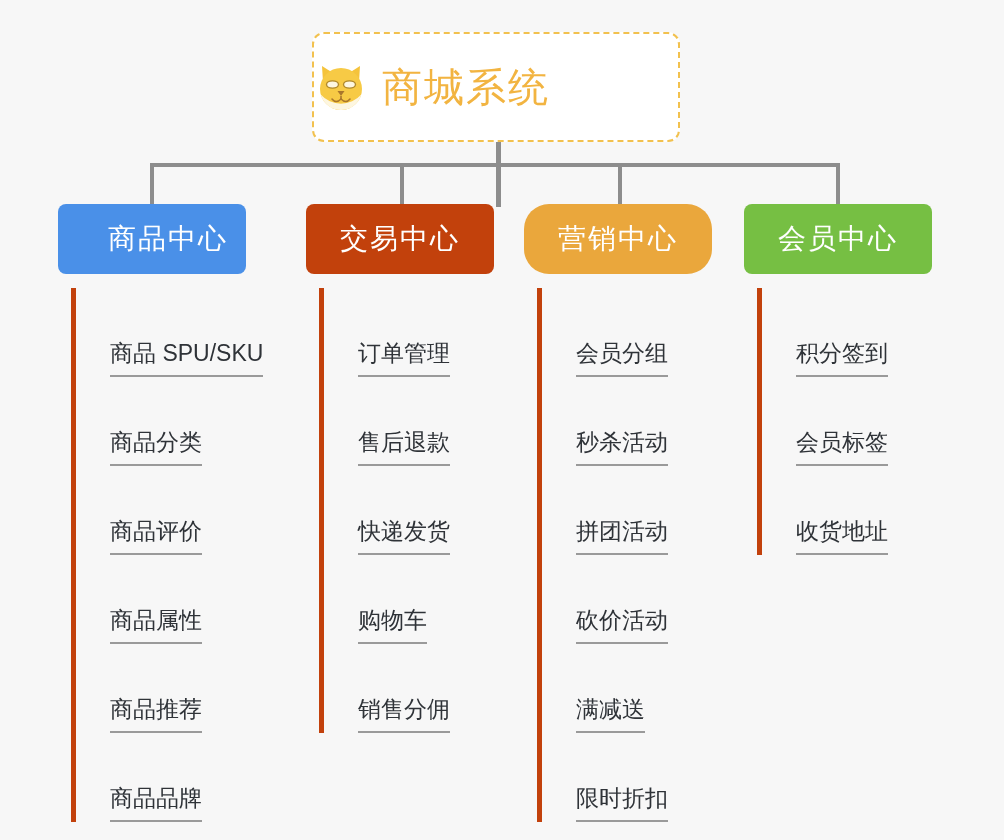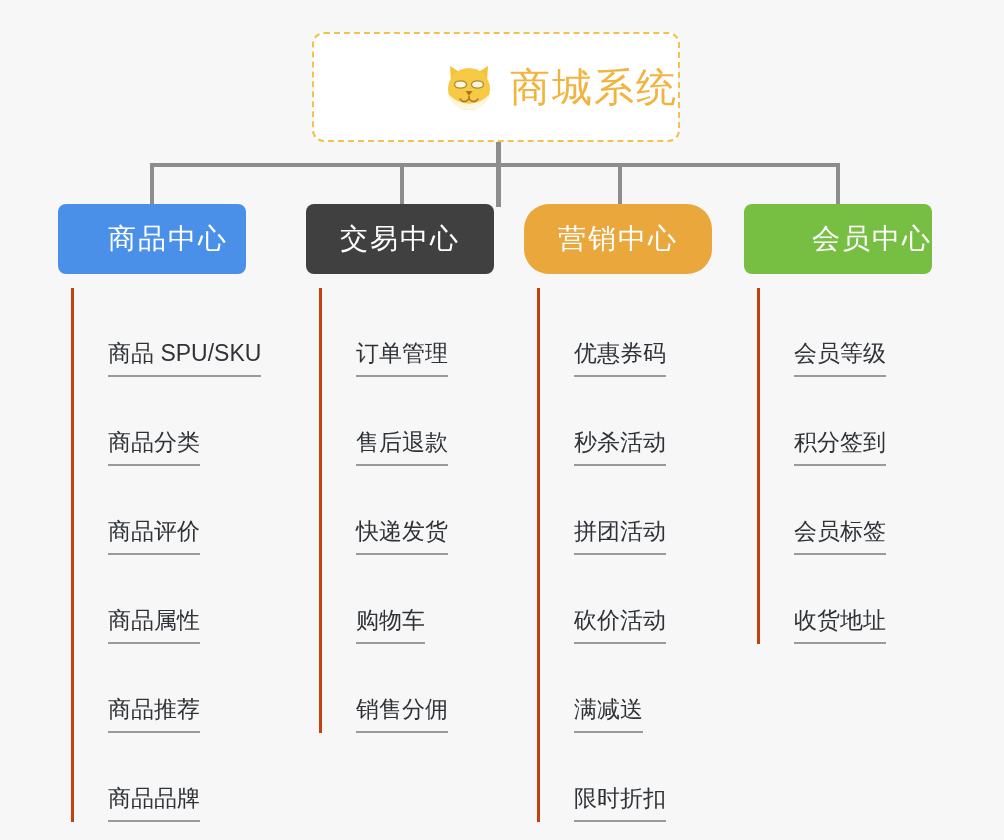--- a/index.html
+++ b/index.html
@@ -29,21 +29,21 @@
     left: 312px;
     top: 32px;
     width: 368px;
     height: 110px;
     box-sizing: border-box;
     background: #ffffff;
     border: 2px dashed #f2c14e;
     border-radius: 12px;
     display: flex;
     align-items: center;
-    justify-content: flex-end;
+    justify-content: flex-start;
     gap: 14px;
   }
   .root-title {
     font-size: 40px;
     color: #f2b441;
     letter-spacing: 2px;
     line-height: 1;
     white-space: nowrap;
   }
   .shiba-icon {
@@ -83,21 +83,21 @@
     letter-spacing: 2px;
     box-sizing: border-box;
   }
 
   
   .leaf-list {
     position: relative;
     margin-top: 14px;
     margin-left: 13px;
     padding-left: 0;
-    border-left: 3px solid #c2410c;
+    border-left: 5px solid #c2410c;
   }
   .leaf-item {
     height: 89px;
     position: relative;
     display: flex;
     align-items: flex-end;
     padding-left: 34px;
     box-sizing: border-box;
   }
   .leaf-label {
@@ -161,21 +161,21 @@
       <div class="leaf-item">
           <span class="leaf-label">商品推荐</span>
         </div>
       <div class="leaf-item">
           <span class="leaf-label">商品品牌</span>
         </div>
     </div>
   </div>
 
   <div class="column col-2">
-    <div class="cat-header" style="background: #404040;">
+    <div class="cat-header" style="background: #c2410c;">
       <span>交易中心</span>
     </div>
     <div class="leaf-list">
       <div class="leaf-item">
           <span class="leaf-label">订单管理</span>
         </div>
       <div class="leaf-item">
           <span class="leaf-label">售后退款</span>
         </div>
       <div class="leaf-item">
@@ -189,49 +189,46 @@
         </div>
     </div>
   </div>
 
   <div class="column col-3">
     <div class="cat-header" style="background: rgb(234, 167, 60); border-radius: 25px;">
       <span>营销中心</span>
     </div>
     <div class="leaf-list">
       <div class="leaf-item">
-          <span class="leaf-label">优惠券码</span>
+          <span class="leaf-label">会员分组</span>
         </div>
       <div class="leaf-item">
           <span class="leaf-label">秒杀活动</span>
         </div>
       <div class="leaf-item">
           <span class="leaf-label">拼团活动</span>
         </div>
       <div class="leaf-item">
           <span class="leaf-label">砍价活动</span>
         </div>
       <div class="leaf-item">
           <span class="leaf-label">满减送</span>
         </div>
       <div class="leaf-item">
           <span class="leaf-label">限时折扣</span>
         </div>
     </div>
   </div>
 
   <div class="column col-4">
-    <div class="cat-header" style="background: rgb(118, 191, 67); justify-content: flex-end;">
+    <div class="cat-header" style="background: rgb(118, 191, 67);">
       <span>会员中心</span>
     </div>
     <div class="leaf-list">
       <div class="leaf-item">
-          <span class="leaf-label">会员等级</span>
-        </div>
-      <div class="leaf-item">
           <span class="leaf-label">积分签到</span>
         </div>
       <div class="leaf-item">
           <span class="leaf-label">会员标签</span>
         </div>
       <div class="leaf-item">
           <span class="leaf-label">收货地址</span>
         </div>
     </div>
   </div>

